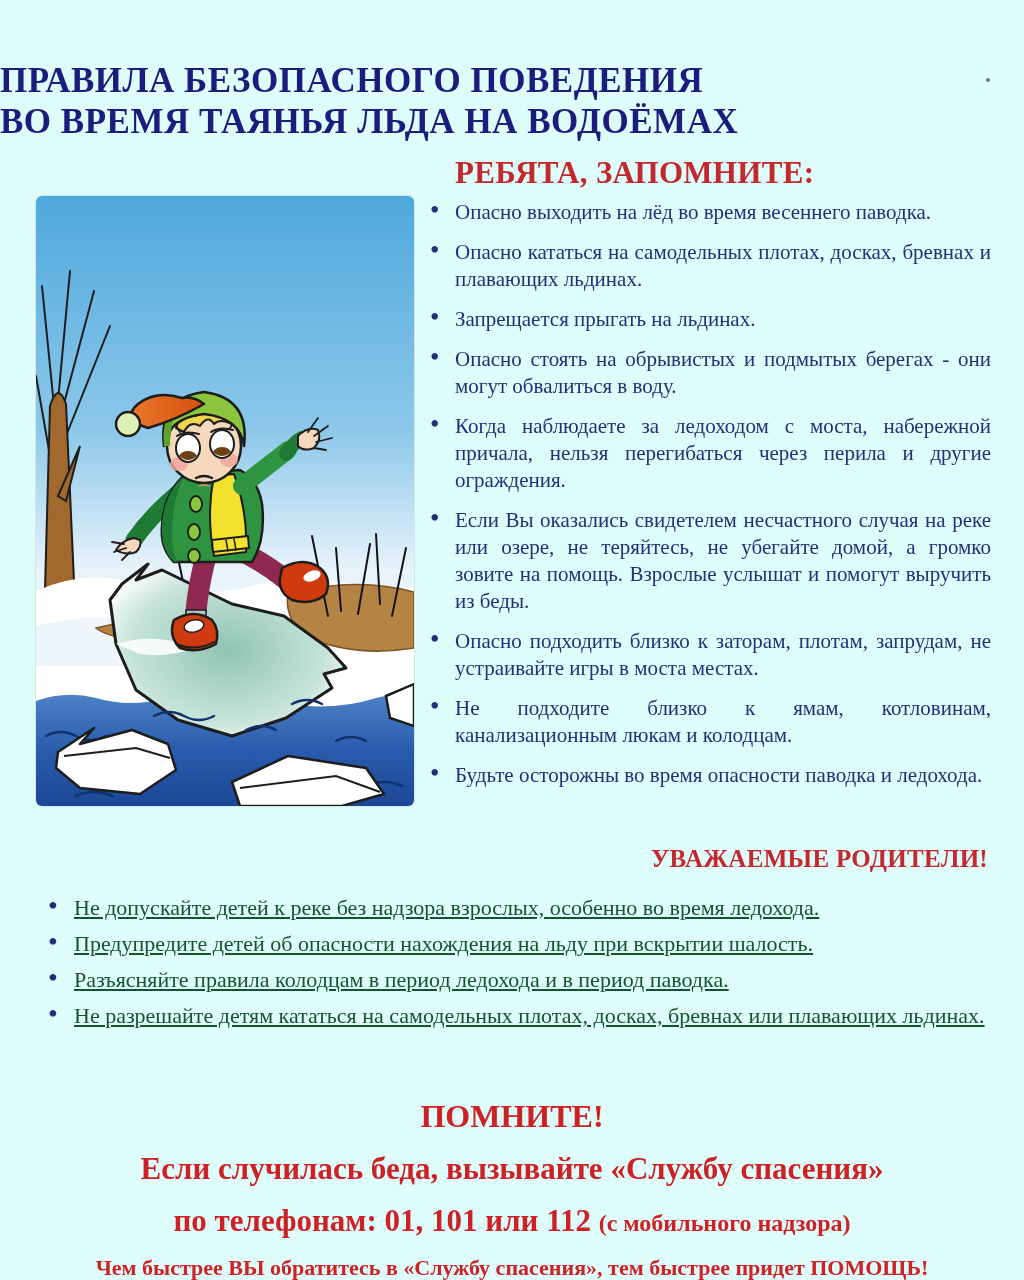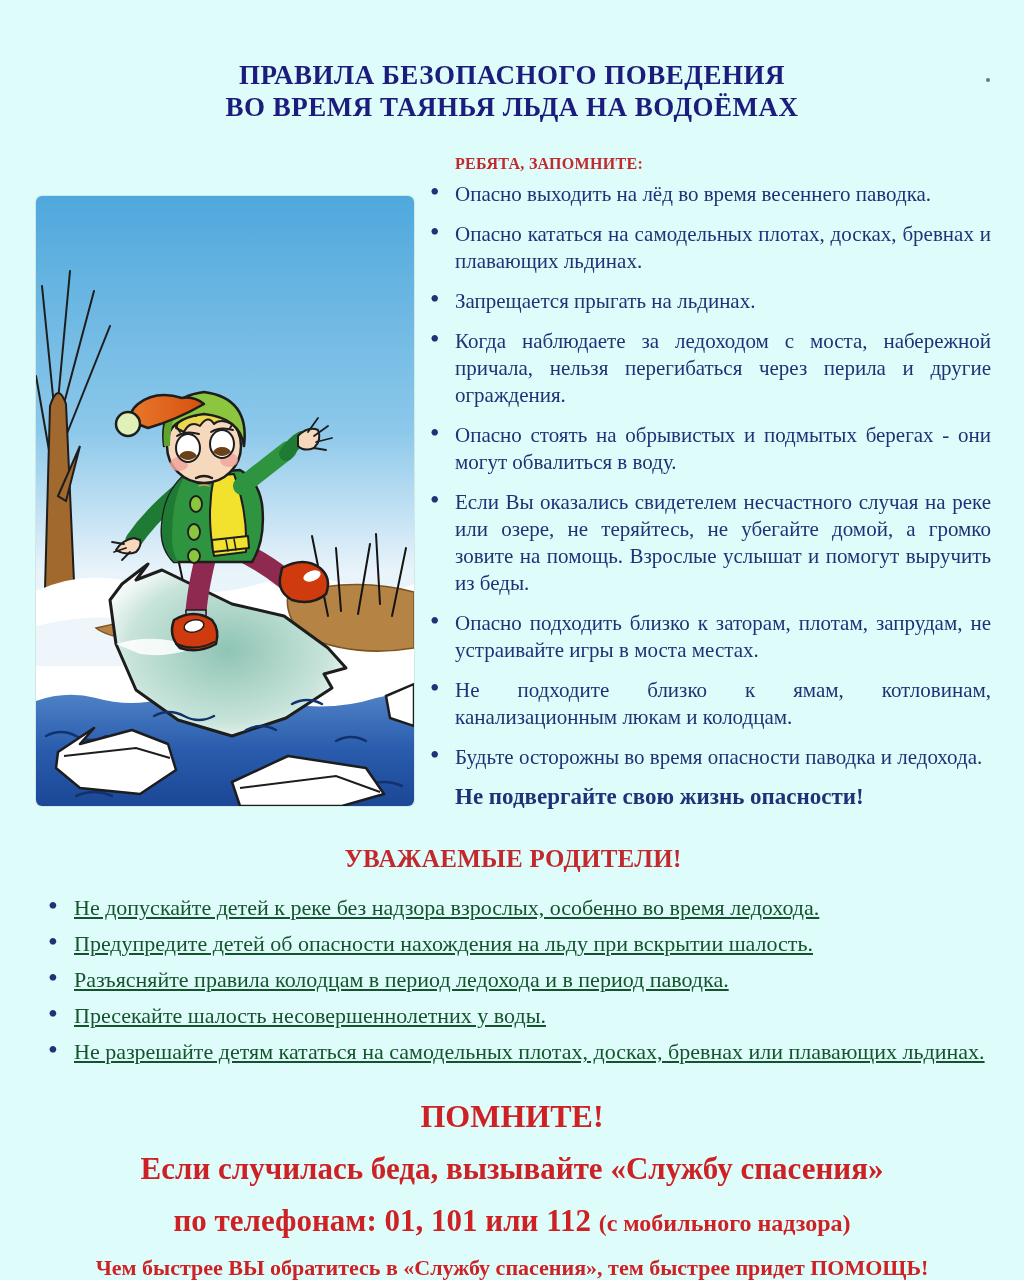--- a/index.html
+++ b/index.html
@@ -12,39 +12,39 @@
   .poster { position: relative; width: 1024px; height: 1280px; }
 
   .speck {
     position: absolute; left: 986px; top: 78px;
     width: 4px; height: 4px; border-radius: 50%;
     background: #4a5a66; opacity: .8;
   }
 
   .title {
     position: absolute; top: 60px; left: 0; right: 0;
-    margin: 0; text-align: center;
-    font-size: 27px; font-weight: bold; line-height: 1.18;
+    margin: 0; 
+    font-size: 35px; font-weight: bold; line-height: 1.18;
     color: #1c1c7d; letter-spacing: .5px;
   }
 
   .illustration {
     position: absolute; left: 36px; top: 196px;
     width: 378px; height: 610px;
     border-radius: 6px; overflow: hidden;
     box-shadow: 0 0 0 1px #cfe9e8;
   }
   .illustration svg { display: block; width: 100%; height: 100%; }
 
   .kids-col {
     position: absolute; left: 425px; top: 155px; width: 566px;
   }
   .kids-heading {
     margin: 0 0 8px 30px;
-    font-size: 16px; font-weight: bold; color: #c2282d;
+    font-size: 31px; font-weight: bold; color: #c2282d;
     letter-spacing: .3px;
   }
   ul.rules { list-style: none; margin: 0; padding: 0; }
   ul.kids-list li {
     position: relative;
     padding-left: 30px;
     margin-bottom: 13px;
     font-size: 21px; line-height: 27px;
     color: #203178;
     text-align: justify;
@@ -56,21 +56,21 @@
   }
   .kids-closing {
     margin: 4px 0 0 30px;
     font-size: 23px; font-weight: bold; color: #203178;
   }
 
   .parents-section {
     position: absolute; left: 38px; top: 845px; width: 950px;
   }
   .parents-heading {
-    margin: 0 0 20px 0; text-align: center;
+    margin: 0 0 20px 0; text-align: right;
     font-size: 25px; font-weight: bold; color: #c2282d;
     letter-spacing: .3px;
   }
   ul.parents-list li {
     position: relative;
     padding-left: 36px;
     margin-bottom: 7px;
     font-size: 22px; line-height: 29px;
     color: #14532d;
     text-align: justify;
@@ -256,37 +256,35 @@
       </g>
     </svg>
   </div>
 
   <div class="kids-col">
     <h2 class="kids-heading">РЕБЯТА, ЗАПОМНИТЕ:</h2>
     <ul class="rules kids-list">
       <li>Опасно выходить на лёд во время весеннего паводка.</li>
       <li>Опасно кататься на самодельных плотах, досках, бревнах и плавающих льдинах.</li>
       <li>Запрещается прыгать на льдинах.</li>
+      <li>Опасно стоять на обрывистых и подмытых берегах - они могут обвалиться в воду.</li>
       <li>Когда наблюдаете за ледоходом с моста, набережной причала, нельзя перегибаться через перила и другие ограждения.</li>
-      <li>Опасно стоять на обрывистых и подмытых берегах - они могут обвалиться в воду.</li>
       <li>Если Вы оказались свидетелем несчастного случая на реке или озере, не теряйтесь, не убегайте домой, а громко зовите на помощь. Взрослые услышат и помогут выручить из беды.</li>
       <li>Опасно подходить близко к заторам, плотам, запрудам, не устраивайте игры в моста местах.</li>
       <li>Не подходите близко к ямам, котловинам, канализационным люкам и колодцам.</li>
       <li>Будьте осторожны во время опасности паводка и ледохода.</li>
     </ul>
-    <p class="kids-closing">Не подвергайте свою жизнь опасности!</p>
   </div>
 
   <div class="parents-section">
     <h2 class="parents-heading">УВАЖАЕМЫЕ РОДИТЕЛИ!</h2>
     <ul class="rules parents-list">
       <li>Не допускайте детей к реке без надзора взрослых, особенно во время ледохода.</li>
       <li>Предупредите детей об опасности нахождения на льду при вскрытии шалость.</li>
       <li>Разъясняйте правила колодцам в период ледохода и в период паводка.</li>
-      <li>Пресекайте шалость несовершеннолетних у воды.</li>
       <li>Не разрешайте детям кататься на самодельных плотах, досках, бревнах или плавающих льдинах.</li>
     </ul>
   </div>
 
   <div class="footer">
     <p class="remember-line">ПОМНИТЕ!</p>
     <p class="call-line">Если случилась беда, вызывайте «Службу спасения»</p>
     <p class="phone-line"><span>по телефонам: 01, 101 или 112</span>
       <span class="phone-note">(с мобильного надзора)</span></p>
     <p class="speed-line">Чем быстрее ВЫ обратитесь в «Службу спасения», тем быстрее придет ПОМОЩЬ!</p>

